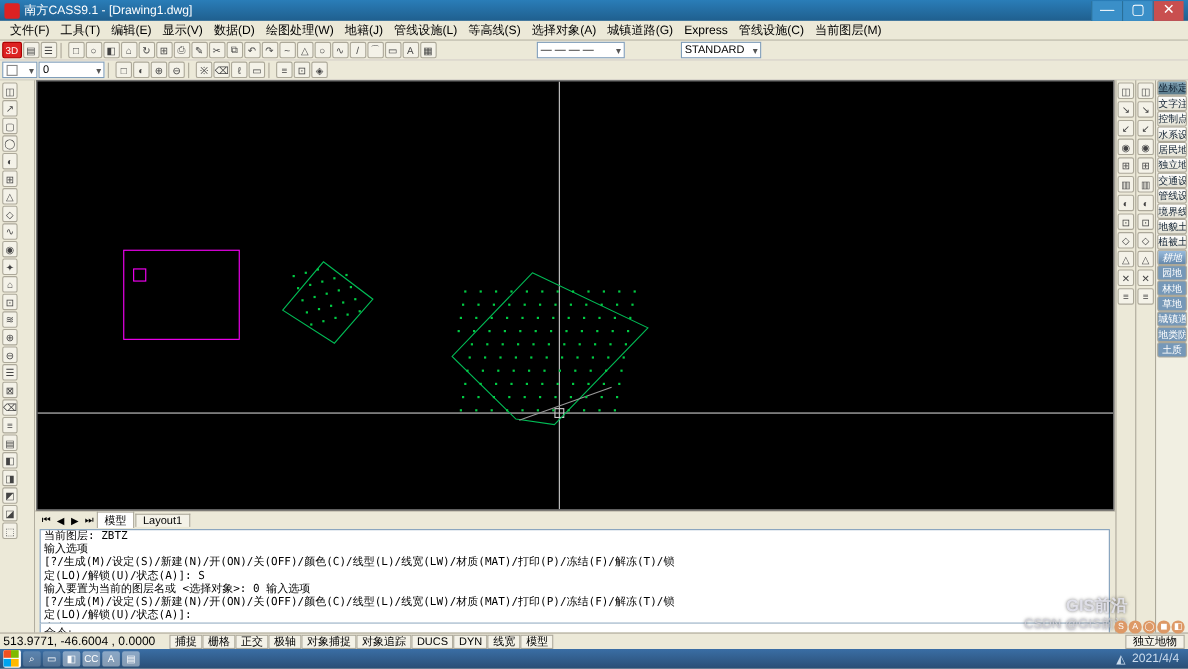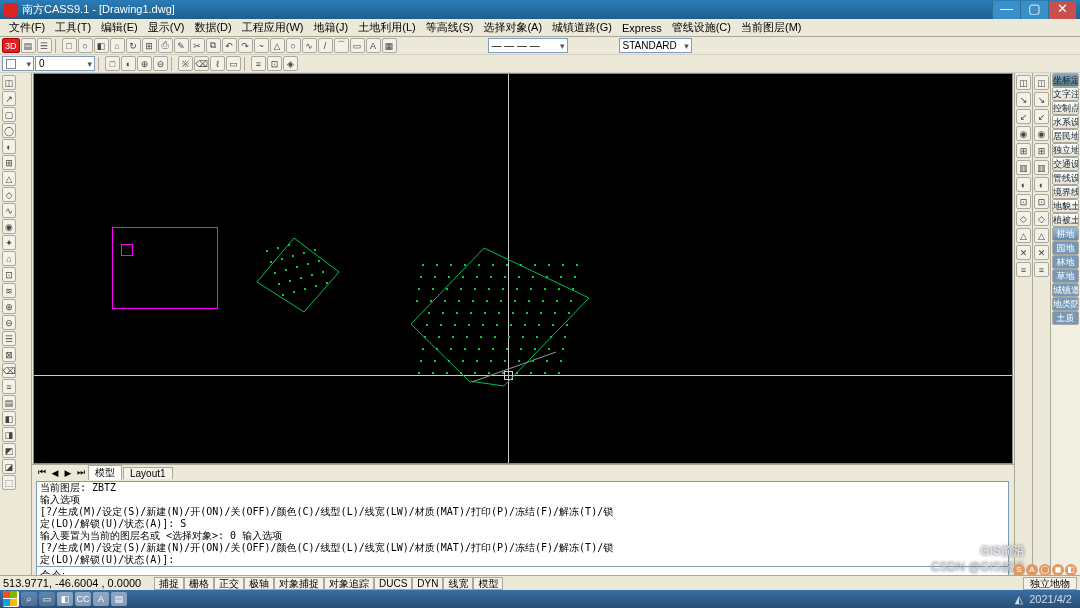--- a/index.html
+++ b/index.html
@@ -67,21 +67,21 @@
 
 
 .taskbar { position: absolute; bottom: 0; left: 0; right: 0; height: 18px; background: linear-gradient(#3a6ea5,#2a4e75); display: flex; align-items: center; padding: 0 3px; gap: 2px; }
 .start { width: 16px; height: 16px; background: #fff; border-radius: 2px; display: flex; flex-wrap: wrap; overflow:hidden;}
 .start span { width:7px; height:7px; }
 .task { width: 16px; height: 14px; background: rgba(255,255,255,.18); border-radius: 2px; cursor: pointer; display:flex; align-items:center; justify-content:center; font-size:9px; color:#fff;}
 .task.a { background: rgba(255,255,255,.42); }
 .tray { margin-left: auto; color: #cde; font-size: 10px; padding: 0 5px; display:flex; gap:6px;}
 
 
-.wm { position: absolute; font-size: 12px; font-weight: bold; color: rgba(230,230,240,.88); text-shadow: 0 0 3px rgba(0,0,0,.6); pointer-events:none;}
+.wm { position: absolute; font-size: 15px; font-weight: bold; color: rgba(230,230,240,.88); text-shadow: 0 0 3px rgba(0,0,0,.6); pointer-events:none;}
 .wm.small { font-size:12px; font-weight:normal; color: rgba(210,210,220,.78);}
 
 
 svg.shape { position: absolute; overflow: visible; }
 </style>
 </head>
 <body>
 
 <div class="title-bar">
   <div class="icon"></div>
@@ -92,23 +92,23 @@
     <div class="win-btn close">✕</div>
   </div>
 </div>
 
 <div class="menu-bar" id="menu-bar">
     <div class="item">文件(F)</div>
     <div class="item">工具(T)</div>
     <div class="item">编辑(E)</div>
     <div class="item">显示(V)</div>
     <div class="item">数据(D)</div>
-    <div class="item">工程应用(W)</div>
+    <div class="item">绘图处理(W)</div>
     <div class="item">地籍(J)</div>
-    <div class="item">土地利用(L)</div>
+    <div class="item">管线设施(L)</div>
     <div class="item">等高线(S)</div>
     <div class="item">选择对象(A)</div>
     <div class="item">城镇道路(G)</div>
     <div class="item">Express</div>
     <div class="item">管线设施(C)</div>
     <div class="item">当前图层(M)</div>
   </div>
 
 <div class="toolbars">
   <div class="toolbar-row" id="tb1">
@@ -412,21 +412,21 @@
       <div class="rpanel-btn">文字注记</div>
       <div class="rpanel-btn">控制点</div>
       <div class="rpanel-btn">水系设施</div>
       <div class="rpanel-btn">居民地</div>
       <div class="rpanel-btn">独立地物</div>
       <div class="rpanel-btn">交通设施</div>
       <div class="rpanel-btn">管线设施</div>
       <div class="rpanel-btn">境界线</div>
       <div class="rpanel-btn">地貌土质</div>
       <div class="rpanel-btn">植被土质</div>
-      <div class="rpanel-btn" style="background: linear-gradient(rgb(153, 187, 221), rgb(102, 136, 170)); color: rgb(255, 255, 255);">耕地</div>
+      <div class="rpanel-btn" style="background: linear-gradient(rgb(153, 187, 221), rgb(102, 136, 170)); color: rgb(255, 255, 255); font-style: italic;">耕地</div>
       <div class="rpanel-btn" style="background: rgb(118, 152, 184); color: rgb(255, 255, 255);">园地</div>
       <div class="rpanel-btn" style="background: rgb(118, 152, 184); color: rgb(255, 255, 255);">林地</div>
       <div class="rpanel-btn" style="background: rgb(118, 152, 184); color: rgb(255, 255, 255);">草地</div>
       <div class="rpanel-btn" style="background: rgb(118, 152, 184); color: rgb(255, 255, 255);">城镇道路</div>
       <div class="rpanel-btn" style="background: rgb(118, 152, 184); color: rgb(255, 255, 255);">地类防火</div>
       <div class="rpanel-btn" style="background: rgb(118, 152, 184); color: rgb(255, 255, 255);">土质</div>
       <div class="rpanel-filler"></div>
     </div>
 </div>
 
@@ -454,15 +454,15 @@
       <span style="background:#ffb900"></span>
   </div>
   <div class="task">⌕</div>
   <div class="task">▭</div>
   <div class="task a">◧</div>
   <div class="task a">CC</div>
   <div class="task a">A</div>
   <div class="task a">▤</div>
   <div class="tray">
     <span>◭</span>
-    <span>2021/4/2</span>
+    <span>2021/4/4</span>
   </div>
 </div>
 
 </body></html>

